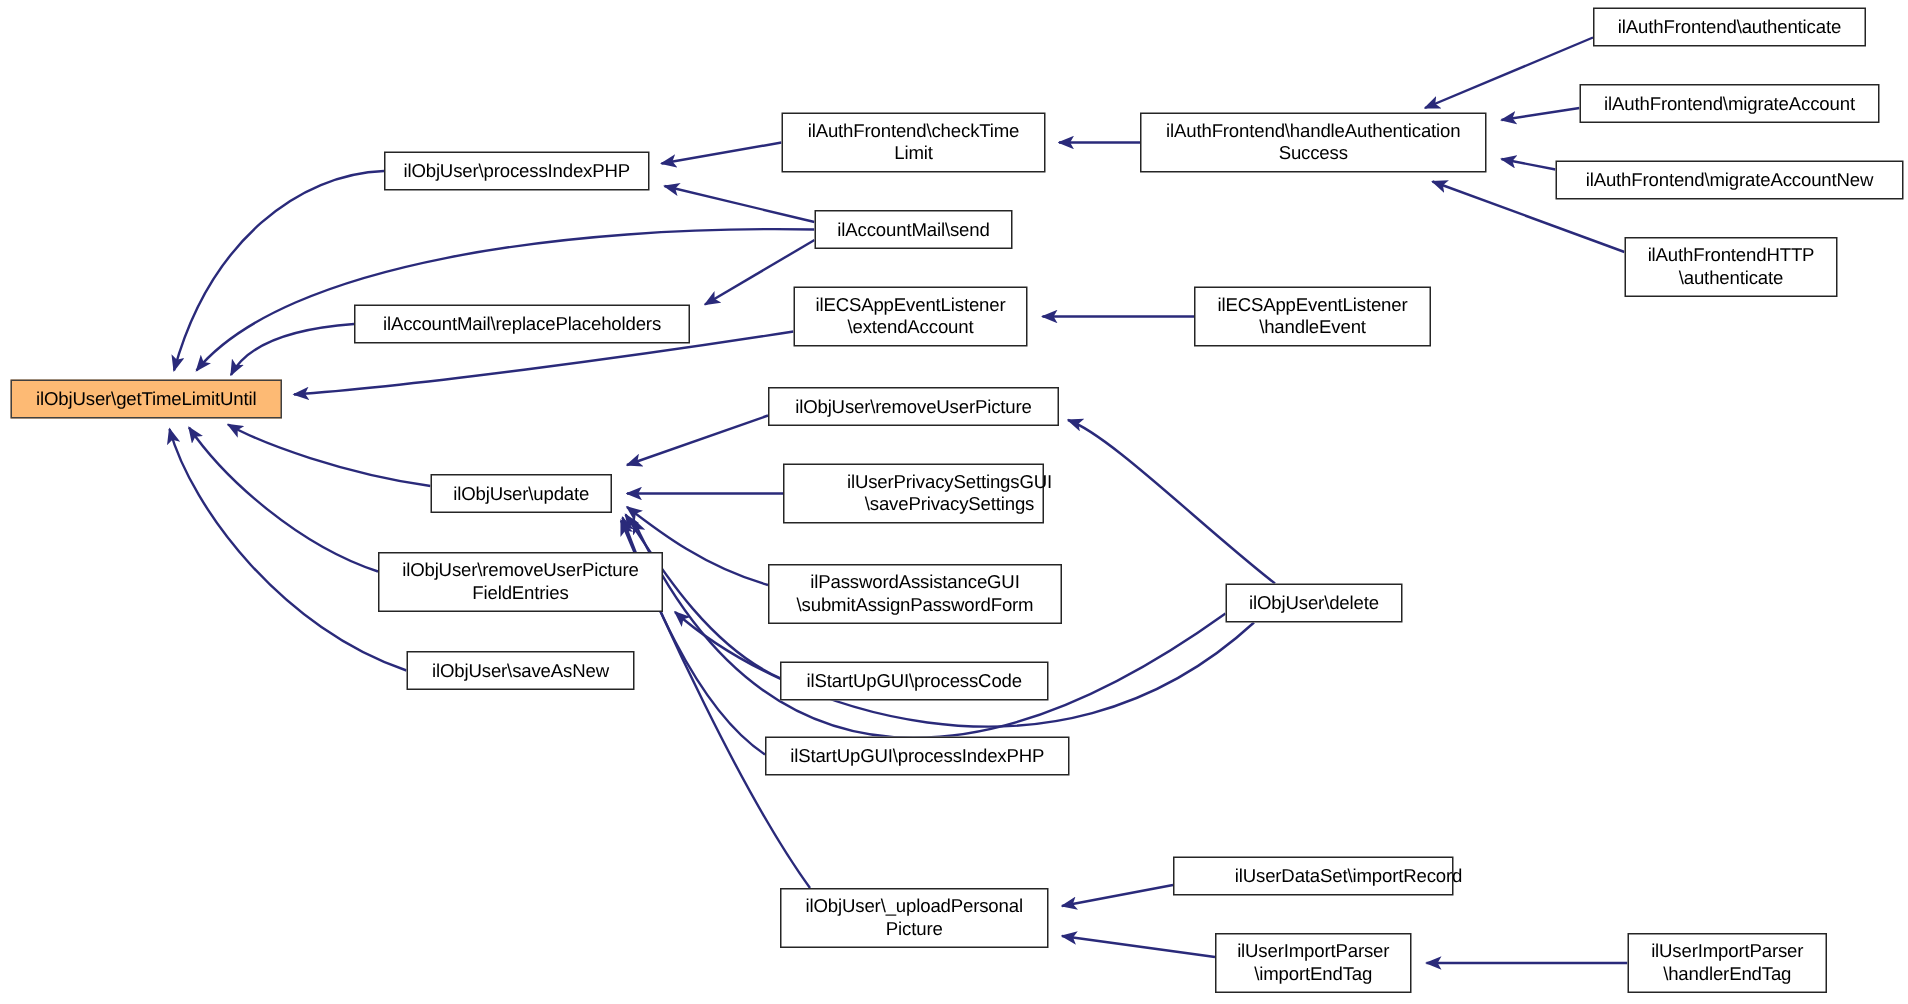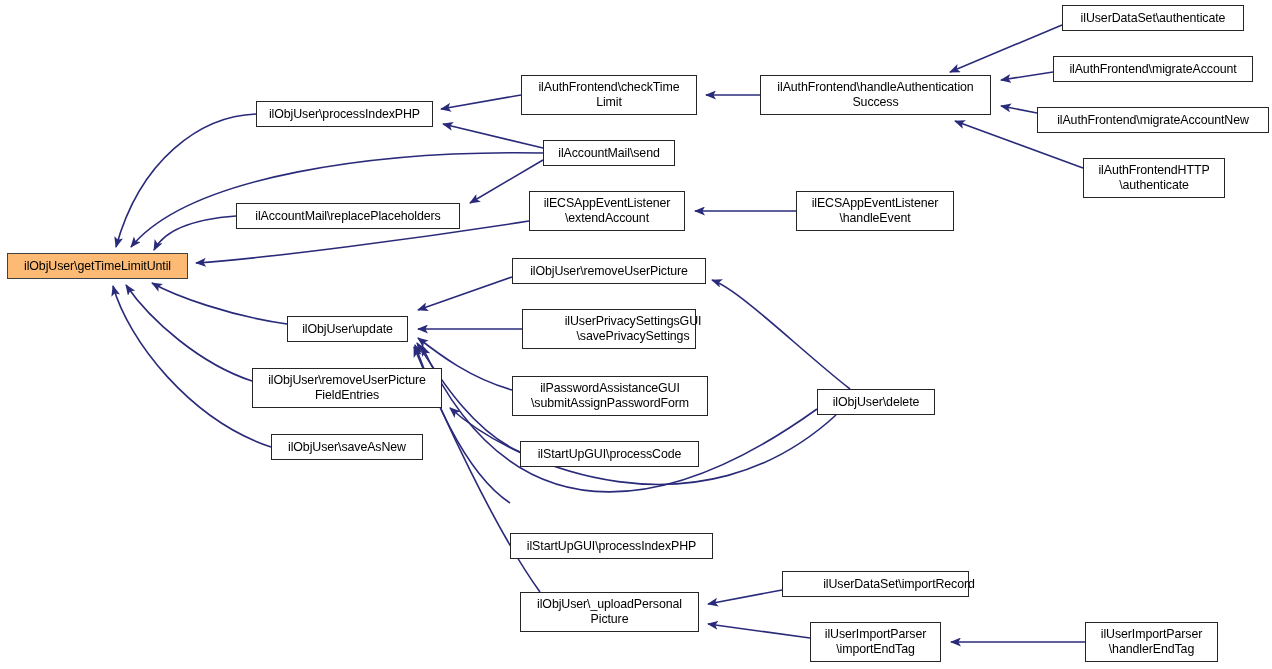--- a/index.html
+++ b/index.html
@@ -100,21 +100,21 @@
     <path d="M1085,642 L951,642" fill="none" stroke="#2a2a7a" stroke-width="1.6" marker-end="url(#arrow)"></path>
   </svg>
 
   <div id="nodes">
       <div class="node root" style="left: 7px; top: 253px; width: 181px; height: 26px;"><span class="label">ilObjUser\getTimeLimitUntil</span></div>
       <div class="node" style="left: 256px; top: 101px; width: 177px; height: 26px;"><span class="label">ilObjUser\processIndexPHP</span></div>
       <div class="node" style="left: 521px; top: 75px; width: 176px; height: 40px;"><span class="label">ilAuthFrontend\checkTime
 Limit</span></div>
       <div class="node" style="left: 760px; top: 75px; width: 231px; height: 40px;"><span class="label">ilAuthFrontend\handleAuthentication
 Success</span></div>
-      <div class="node" style="left: 1062px; top: 5px; width: 182px; height: 26px;"><span class="label">ilUserDataSet\authenticate</span></div>
+      <div class="node" style="left: 1062px; top: 5px; width: 182px; height: 26px;"><span class="label">ilAuthFrontend\authenticate</span></div>
       <div class="node" style="left: 1053px; top: 56px; width: 200px; height: 26px;"><span class="label">ilAuthFrontend\migrateAccount</span></div>
       <div class="node" style="left: 1037px; top: 107px; width: 232px; height: 26px;"><span class="label">ilAuthFrontend\migrateAccountNew</span></div>
       <div class="node" style="left: 1083px; top: 158px; width: 142px; height: 40px;"><span class="label">ilAuthFrontendHTTP
 \authenticate</span></div>
       <div class="node" style="left: 543px; top: 140px; width: 132px; height: 26px;"><span class="label">ilAccountMail\send</span></div>
       <div class="node" style="left: 236px; top: 203px; width: 224px; height: 26px;"><span class="label">ilAccountMail\replacePlaceholders</span></div>
       <div class="node" style="left: 529px; top: 191px; width: 156px; height: 40px;"><span class="label">ilECSAppEventListener
 \extendAccount</span></div>
       <div class="node" style="left: 796px; top: 191px; width: 158px; height: 40px;"><span class="label">ilECSAppEventListener
 \handleEvent</span></div>
@@ -122,21 +122,21 @@
       <div class="node" style="left: 287px; top: 316px; width: 121px; height: 26px;"><span class="label">ilObjUser\update</span></div>
       <div class="node" style="left: 522px; top: 309px; width: 174px; height: 40px; padding-left: 48px;"><span class="label">ilUserPrivacySettingsGUI
 \savePrivacySettings</span></div>
       <div class="node" style="left: 252px; top: 368px; width: 190px; height: 40px;"><span class="label">ilObjUser\removeUserPicture
 FieldEntries</span></div>
       <div class="node" style="left: 512px; top: 376px; width: 196px; height: 40px;"><span class="label">ilPasswordAssistanceGUI
 \submitAssignPasswordForm</span></div>
       <div class="node" style="left: 817px; top: 389px; width: 118px; height: 26px;"><span class="label">ilObjUser\delete</span></div>
       <div class="node" style="left: 271px; top: 434px; width: 152px; height: 26px;"><span class="label">ilObjUser\saveAsNew</span></div>
       <div class="node" style="left: 520px; top: 441px; width: 179px; height: 26px;"><span class="label">ilStartUpGUI\processCode</span></div>
-      <div class="node" style="left: 510px; top: 491px; width: 203px; height: 26px; margin-top: 42px;"><span class="label">ilStartUpGUI\processIndexPHP</span></div>
+      <div class="node" style="left: 510px; top: 491px; width: 203px; height: 26px;"><span class="label">ilStartUpGUI\processIndexPHP</span></div>
       <div class="node" style="left: 520px; top: 592px; width: 179px; height: 40px;"><span class="label">ilObjUser\_uploadPersonal
 Picture</span></div>
       <div class="node" style="left: 782px; top: 571px; width: 187px; height: 26px; padding-left: 47px;"><span class="label">ilUserDataSet\importRecord</span></div>
       <div class="node" style="left: 810px; top: 622px; width: 131px; height: 40px;"><span class="label">ilUserImportParser
 \importEndTag</span></div>
       <div class="node" style="left: 1085px; top: 622px; width: 133px; height: 40px;"><span class="label">ilUserImportParser
 \handlerEndTag</span></div>
     </div>
 </div>
 

